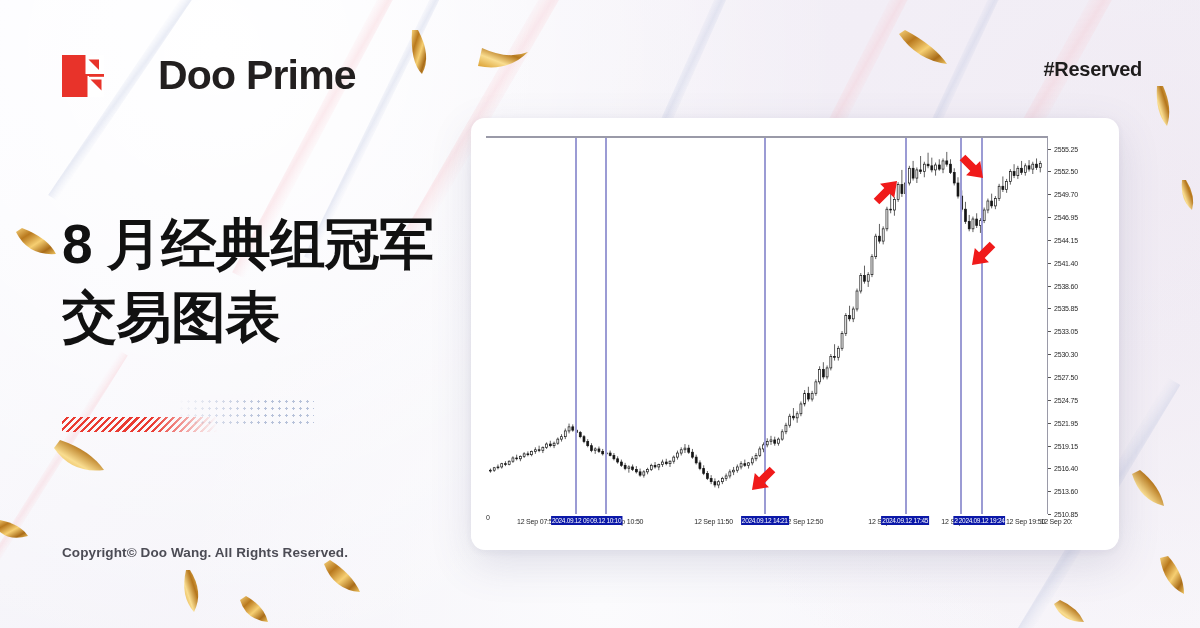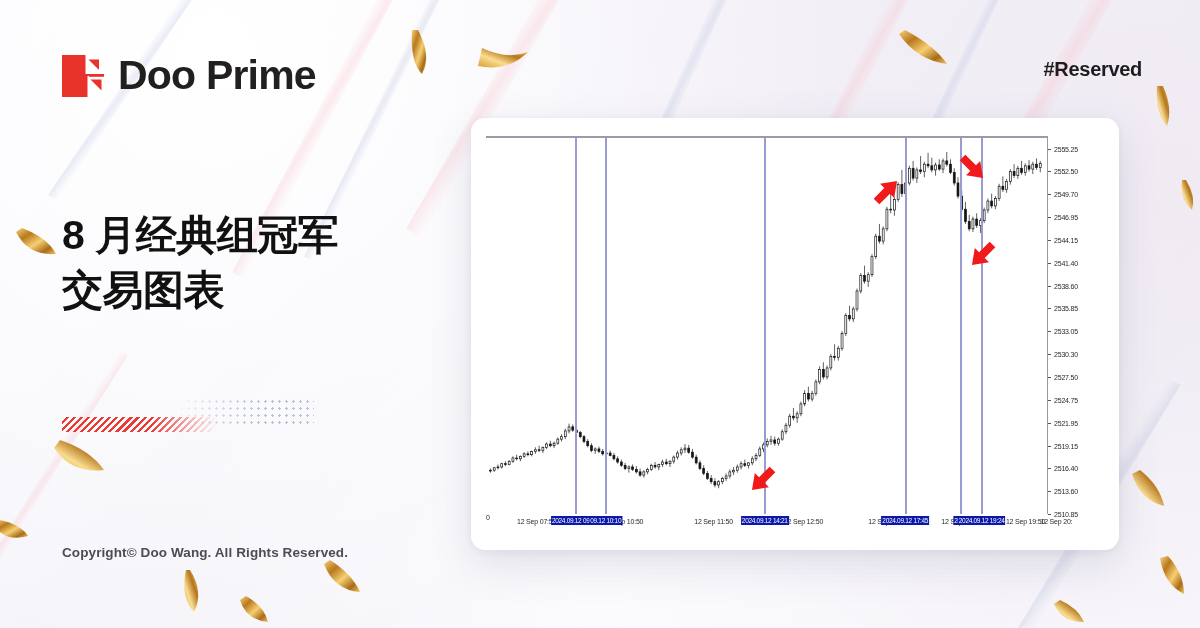--- a/index.html
+++ b/index.html
@@ -27,25 +27,25 @@
   .ylab{position:absolute;left:6px;font-size:7px;color:#2a2a2a;letter-spacing:-.2px;
         transform:translateY(-50%);white-space:nowrap;}
   .ytick{position:absolute;left:0;width:3px;height:1px;background:#555;}
   .xaxis{position:absolute;left:0;right:58px;bottom:0;height:22px;}
   .xlab{position:absolute;top:4px;font-size:7px;color:#2a2a2a;white-space:nowrap;
         transform:translateX(-50%);letter-spacing:-.2px;}
   .xmark{position:absolute;top:2px;font-size:6.5px;color:#fff;background:#0b18a8;
          padding:1px 1px;white-space:nowrap;transform:translateX(-50%);letter-spacing:-.3px;}
   .brand{position:absolute;left:62px;top:52px;display:flex;align-items:center;gap:14px;}
   .logo-mark{width:42px;height:42px;background:#e8332a;position:relative;flex:none;}
-  .brand-name{font-size:41px;font-weight:700;color:#221f1f;letter-spacing:-.8px;}
+  .brand-name{font-size:41px;font-weight:700;color:#221f1f;letter-spacing:-.8px;margin-left:40px;}
   .hashtag{position:absolute;right:58px;top:58px;font-size:20px;font-weight:700;
            color:#1e1c1c;letter-spacing:-.3px;}
   .headline{position:absolute;left:62px;top:208px;width:400px;
-            font-size:41px;font-weight:800;color:#111;line-height:1.33;letter-spacing:-.5px;}
+            font-size:55px;font-weight:800;color:#111;line-height:1.33;letter-spacing:-.5px;}
   .headline div{white-space:nowrap;}
   .deco{position:absolute;left:62px;top:398px;width:252px;height:42px;}
   .deco-dots{position:absolute;left:116px;top:0;width:136px;height:30px;
      background-image:radial-gradient(#8d9fc4 1.1px, transparent 1.2px);
      background-size:7px 7px;opacity:.62;
      -webkit-mask-image:linear-gradient(100deg,rgba(0,0,0,0) 0%,rgba(0,0,0,.35) 18%,#000 62%);
      mask-image:linear-gradient(100deg,rgba(0,0,0,0) 0%,rgba(0,0,0,.35) 18%,#000 62%);}
   .deco-stripe{position:absolute;left:0;top:19px;width:155px;height:15px;
      background:repeating-linear-gradient(-45deg,#ea3b32 0 2.2px,rgba(255,255,255,0) 2.2px 5px);
      -webkit-mask-image:linear-gradient(90deg,#000 0%,#000 58%,rgba(0,0,0,.25) 88%,rgba(0,0,0,0) 100%);

